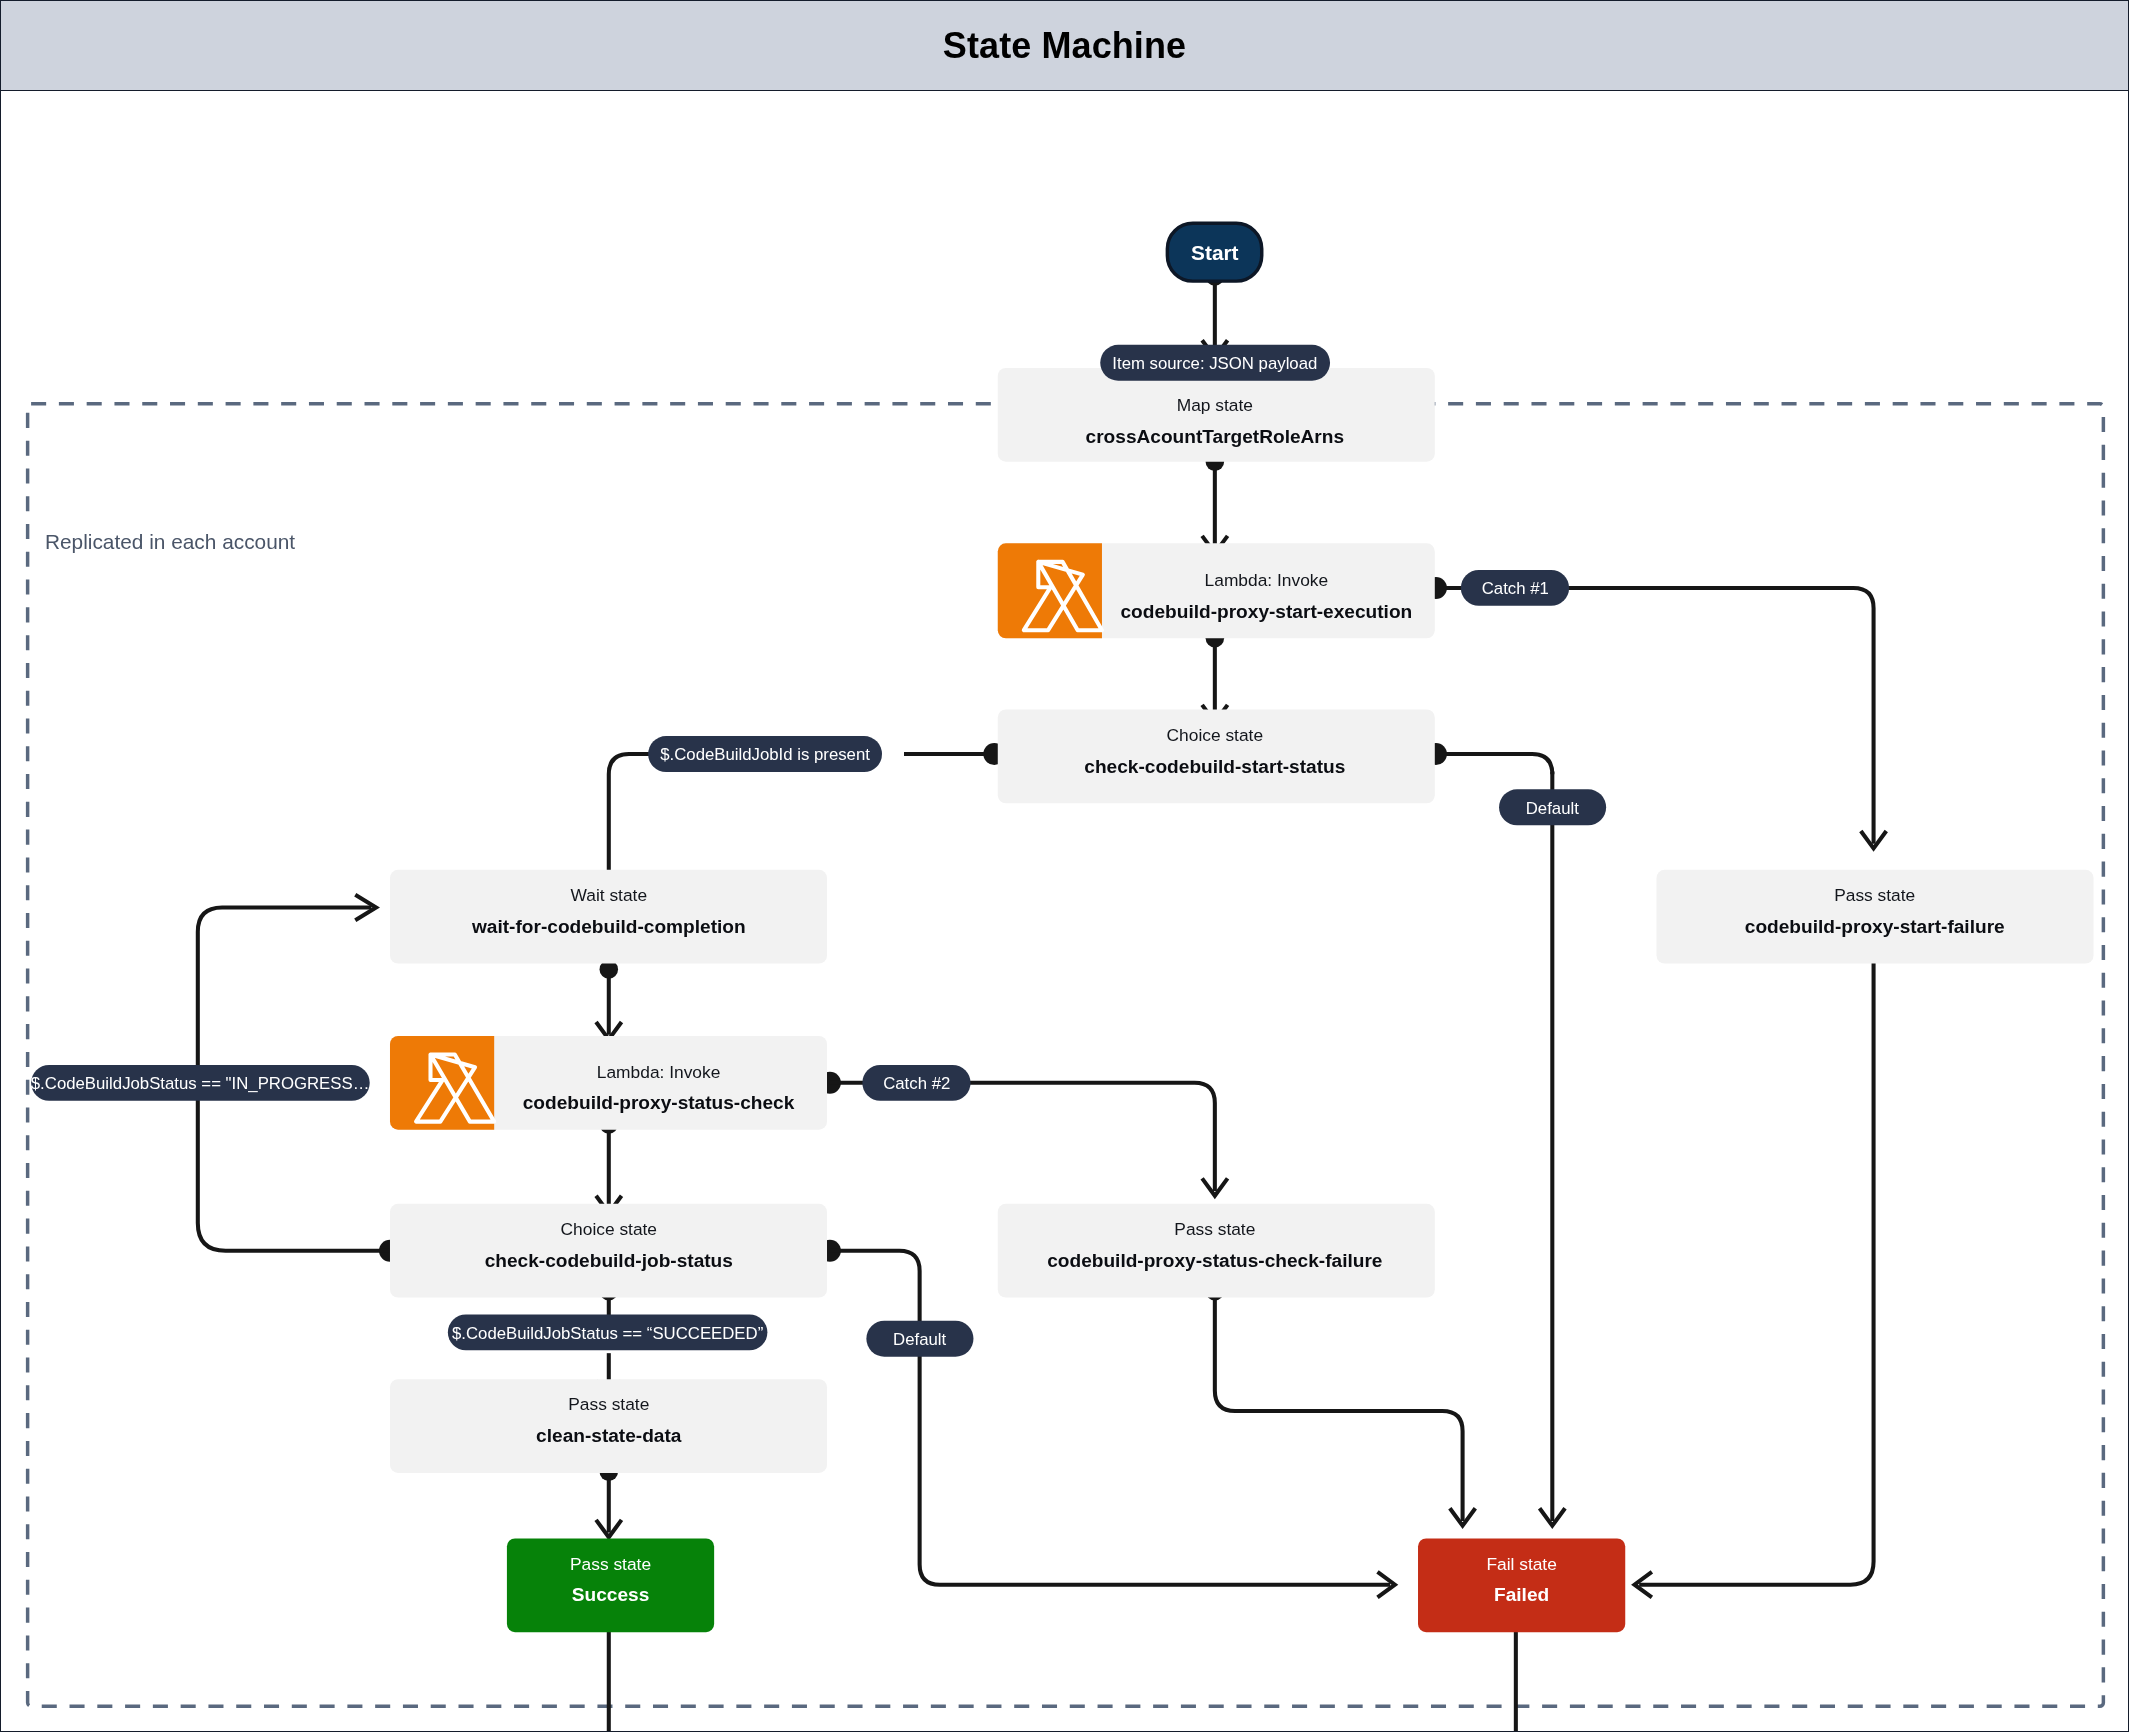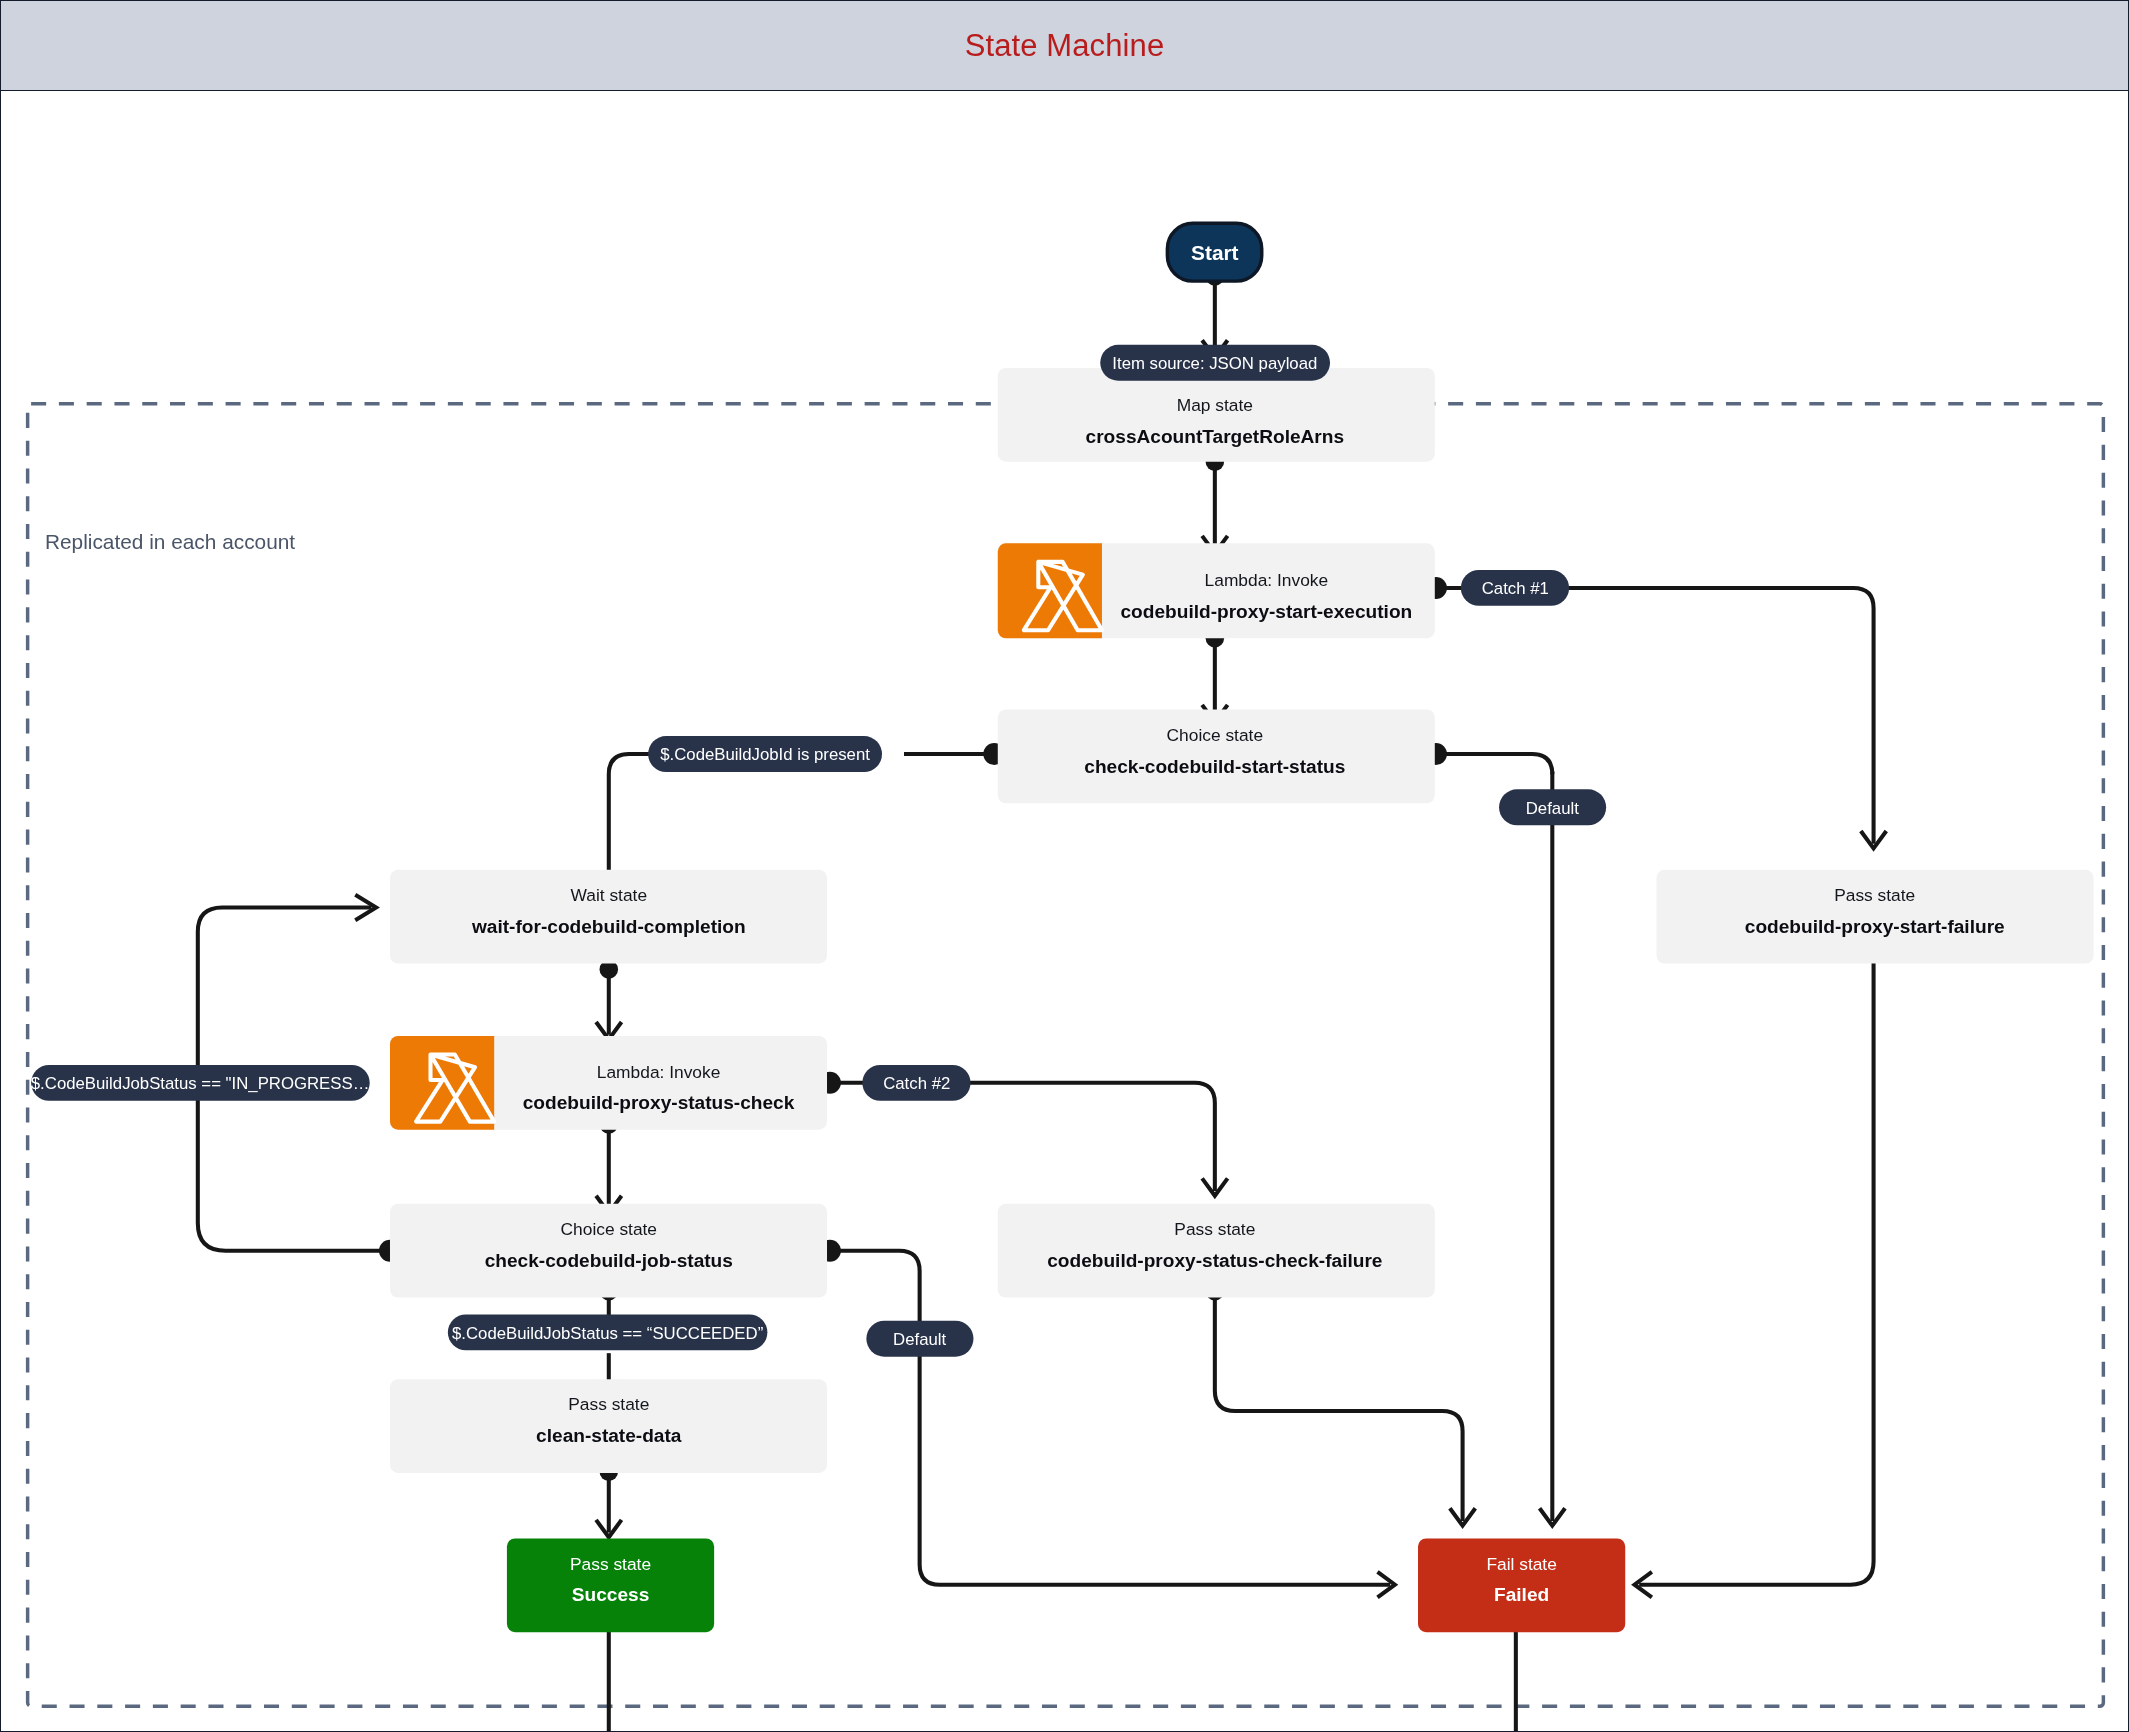--- a/index.html
+++ b/index.html
@@ -13,21 +13,21 @@
     overflow:hidden;
   }
   #titlebar {
     position:absolute; left:0; top:0; width:100%; height:90px;
     background:#ced3dd;
     border-bottom:1.7px solid #141c2b;
     box-sizing:border-box;
     display:flex; align-items:center; justify-content:center;
   }
   #titlebar .title {
-    font-size:31px; font-weight:normal; color:#b91c1c;
+    font-size:36px; font-weight:bold; color:#000000;
     letter-spacing:0.1px;
   }
   svg#canvas { position:absolute; left:0; top:90px; width:2129px; height:1641px; display:block; }
 
   .node-box   { fill:#f2f2f2; }
   .node-green { fill:#068209; }
   .node-red   { fill:#c42d16; }
   .node-start { fill:#0c3559; stroke:#0d1726; stroke-width:6; }
   .node-end   { fill:#69758a; stroke:#141c2b; stroke-width:9; }
   .lambda-tile{ fill:#ee7a06; }

